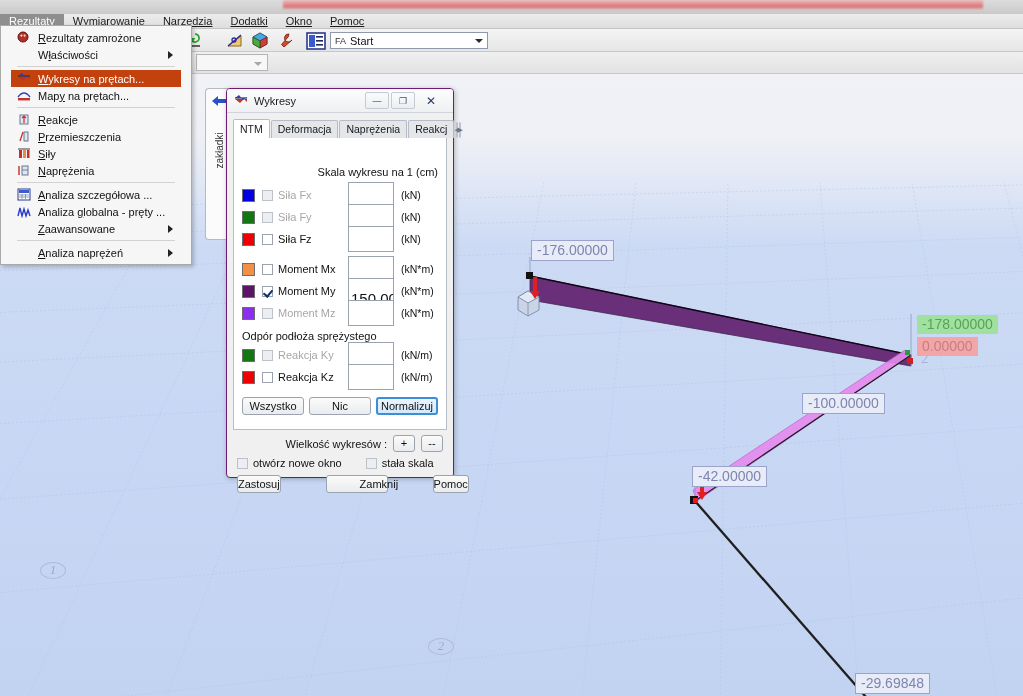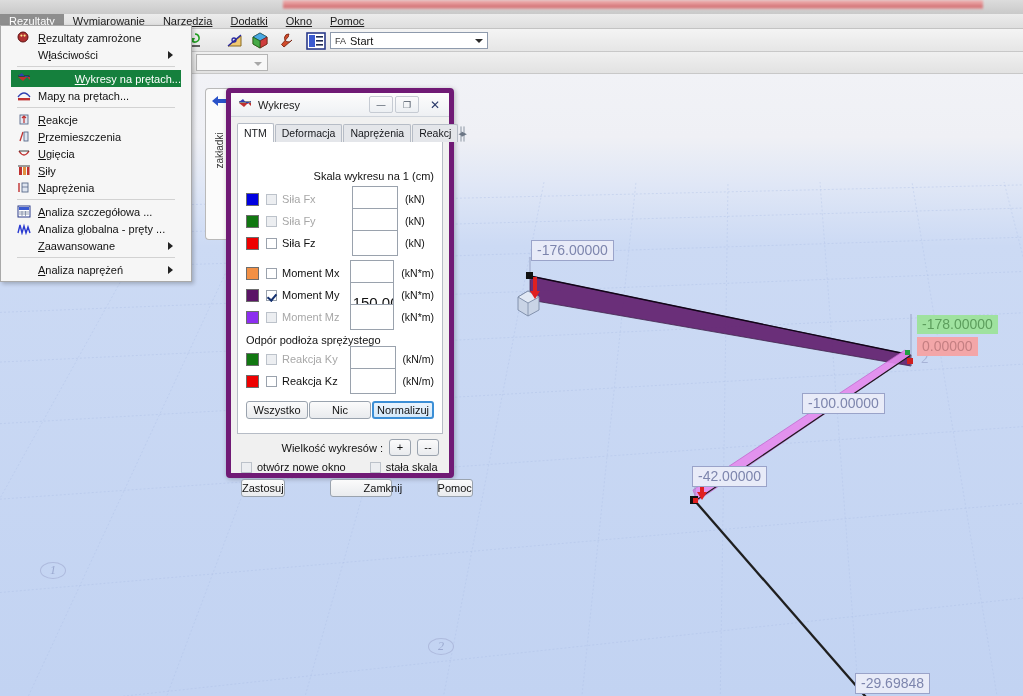--- a/index.html
+++ b/index.html
@@ -103,21 +103,21 @@
   #dropdown{
     position:absolute; left:0; top:25px; width:192px;
     background:#f6f6f6; border:1px solid #a9a9a9;
     padding:3px 10px; z-index:40;
     box-shadow:2px 2px 4px rgba(0,0,0,.22);
   }
   .dd-item{
     height:17px; display:flex; align-items:center; padding-left:27px;
     font-size:11px; color:#111; position:relative;
   }
-  .dd-item.sel{ background:#15803d; color:#ffffff;justify-content:flex-end; }
+  .dd-item.sel{ background:#c2410c; color:#ffffff; }
   .dd-item .ico{ position:absolute; left:6px; top:2px; width:14px; height:13px; }
   .dd-item .sub{
     position:absolute; right:8px; top:5px;
     width:0;height:0;border-top:4px solid transparent;border-bottom:4px solid transparent;
     border-left:5px solid #222;
   }
   .dd-sep{ height:1px; background:#d2d2d2; margin:3px 6px; }
   .u { text-decoration:underline; }
 
   
@@ -128,21 +128,21 @@
   }
   #zakladki .vtext{
     position:absolute; left:-22px; top:56px; width:70px;
     transform:rotate(-90deg);
     font-size:10px; color:#333; text-align:center;
   }
 
   
   #dialog{
     position:absolute; left:226px; top:88px; width:228px; height:390px;
-    background:#f0f0f0; border:5px solid #701a75; border-radius:4px;
+    background:#f0f0f0; border:1px solid #701a75; border-radius:4px;
     z-index:50; box-shadow:1px 1px 5px rgba(0,0,0,.25);
   }
   #dlgtitle{
     height:24px; background:linear-gradient(180deg,#fdfdfd,#eef0f3);
     border-bottom:1px solid #cfd4db; border-radius:3px 3px 0 0;
     display:flex; align-items:center; padding-left:7px; position:relative;
   }
   #dlgtitle .t{ font-size:11px; color:#1b1b1b; margin-left:6px; }
   .winbtn{
     position:absolute; top:3px; width:24px; height:17px;
@@ -402,27 +402,20 @@
   </div>
 
   <div class="dd-item">
     <svg class="ico" viewBox="0 0 14 13">
       <path d="M3 11 L6 2" stroke="#c03030" stroke-width="1.3"></path>
       <rect x="7" y="2" width="4" height="9" fill="#dfe5f0" stroke="#5a6a8a" stroke-width="0.9"></rect>
     </svg>
     <span><span class="u">P</span>rzemieszczenia</span>
   </div>
 
-  <div class="dd-item">
-    <svg class="ico" viewBox="0 0 14 13">
-      <path d="M2 4 Q7 12 12 4" stroke="#c03030" stroke-width="1.4" fill="none"></path>
-      <path d="M2 4 L12 4" stroke="#2a2a2a" stroke-width="0.9"></path>
-    </svg>
-    <span><span class="u">U</span>gięcia</span>
-  </div>
 
   <div class="dd-item">
     <svg class="ico" viewBox="0 0 14 13">
       <rect x="2" y="3" width="3" height="8" fill="#c03030"></rect>
       <rect x="6" y="3" width="3" height="8" fill="#e09040"></rect>
       <rect x="10" y="3" width="2.5" height="8" fill="#c03030"></rect>
       <path d="M1 2 L13 2" stroke="#2a2a2a" stroke-width="0.9"></path>
     </svg>
     <span><span class="u">S</span>iły</span>
   </div>

